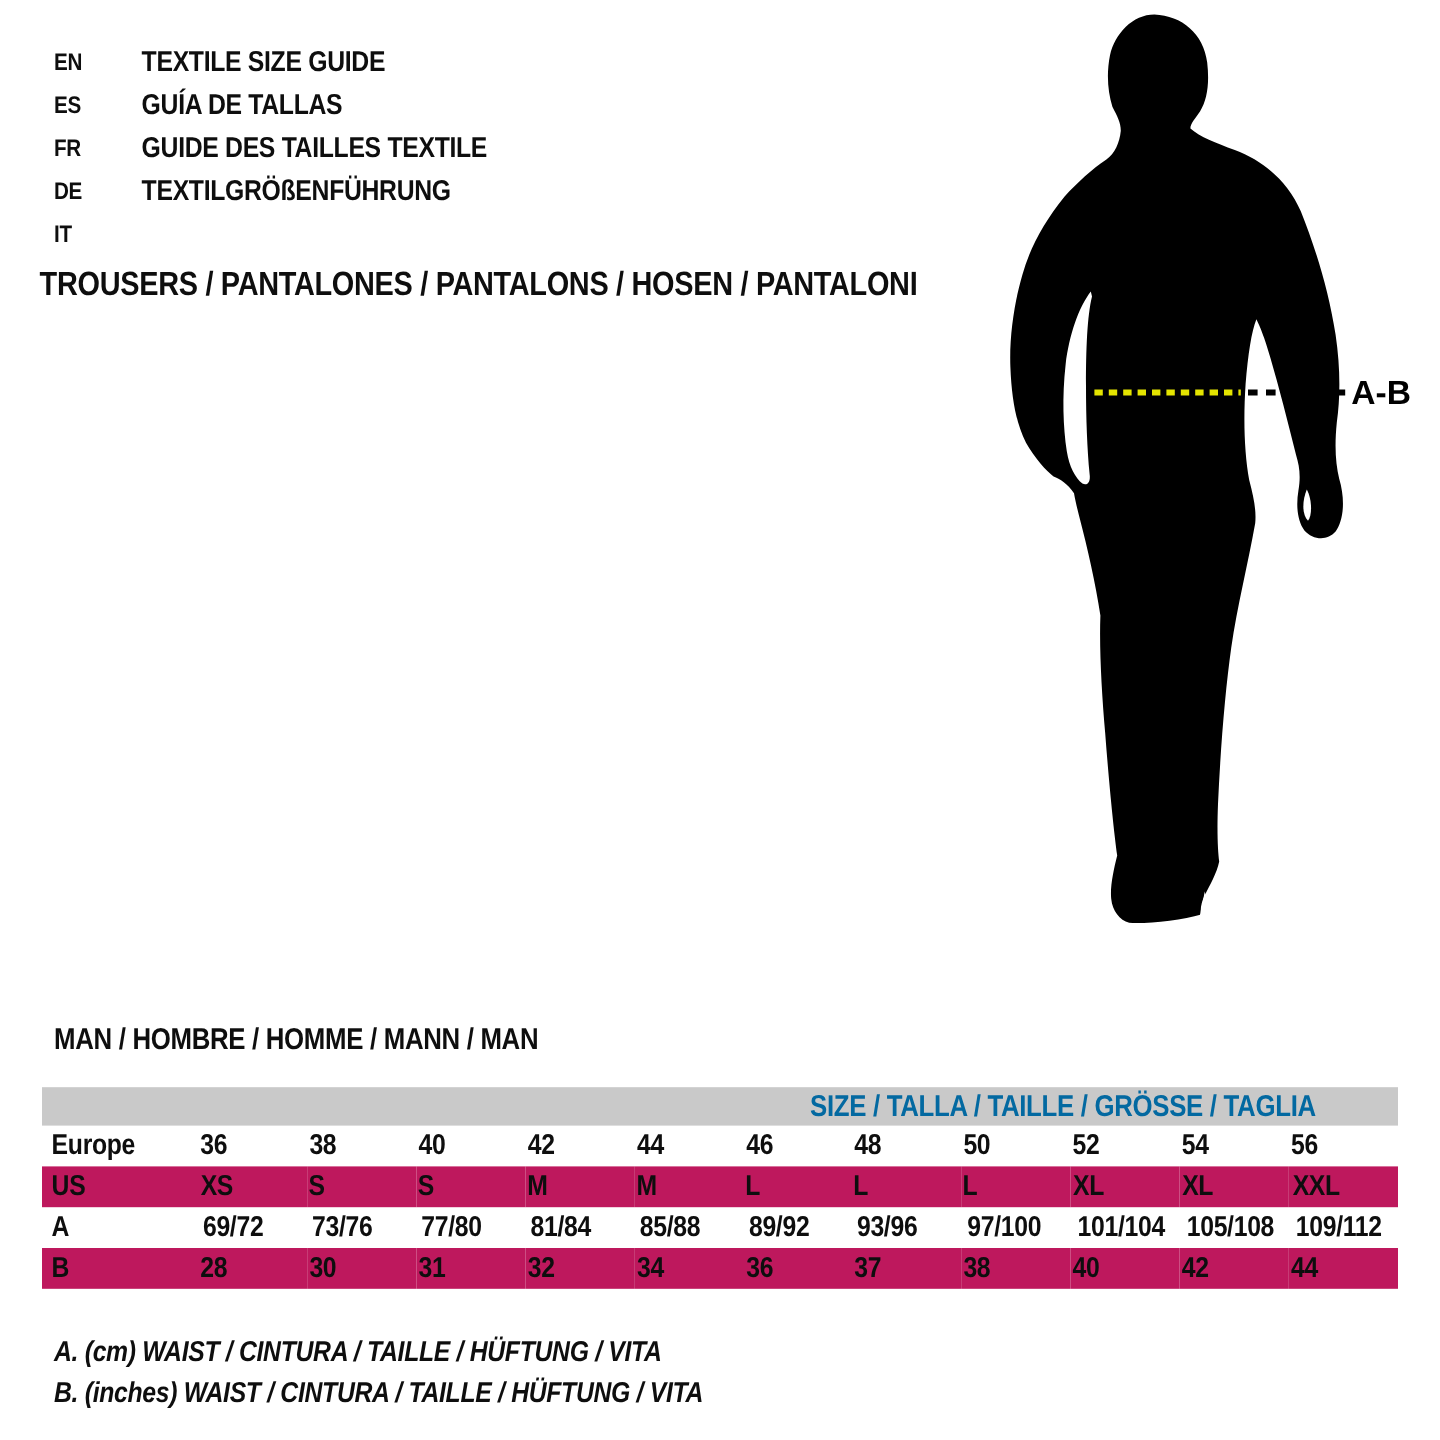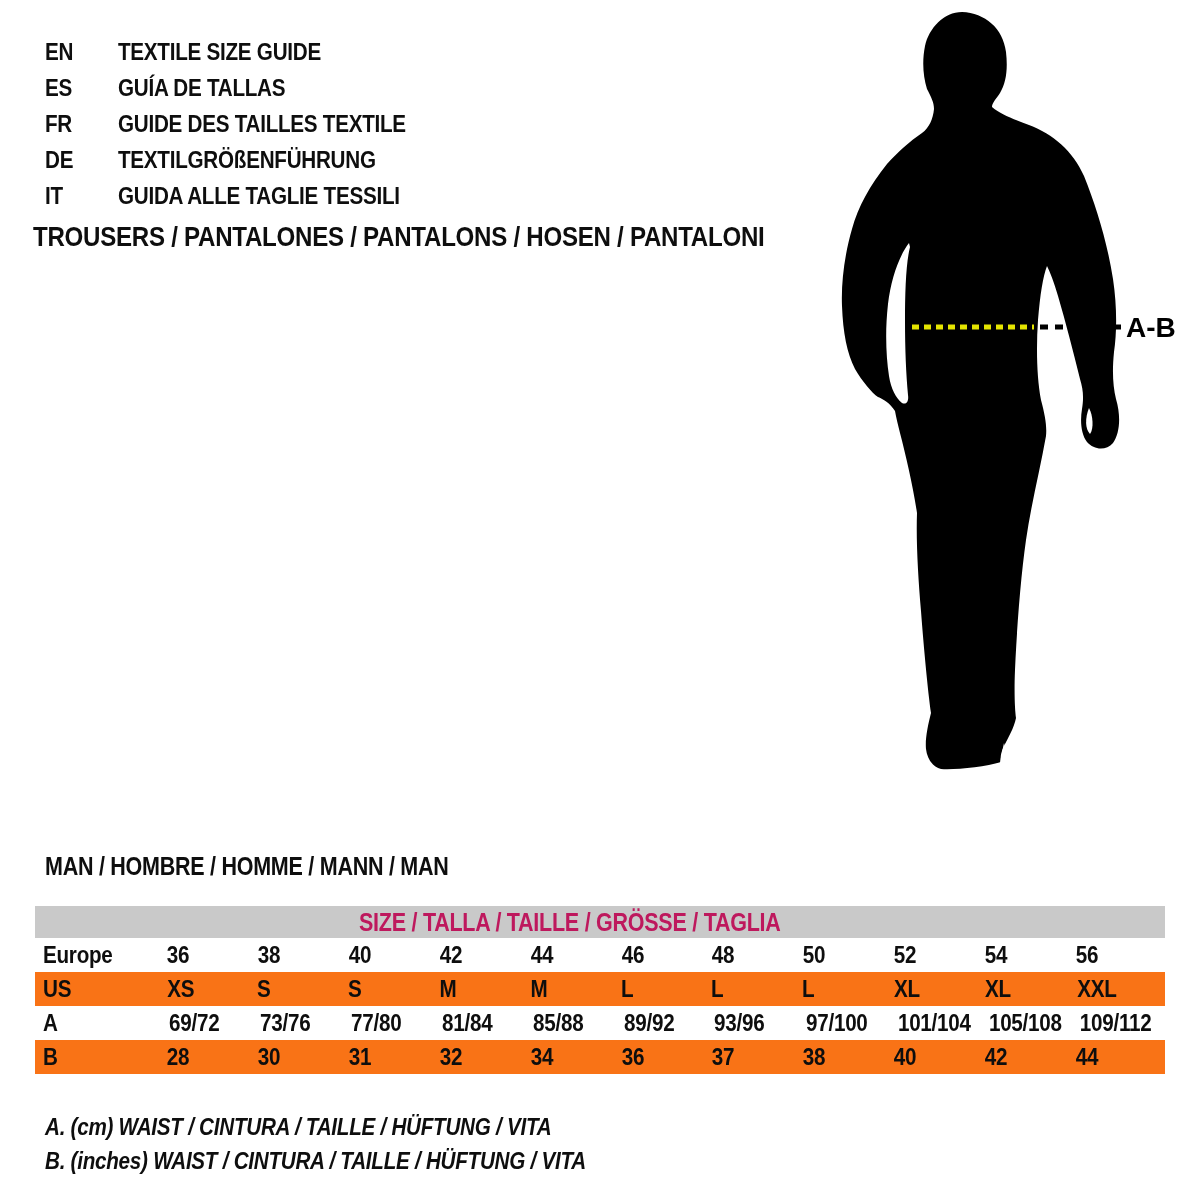--- a/index.html
+++ b/index.html
@@ -23,21 +23,21 @@
     display: inline-block;
     transform: scaleX(0.86);
     transform-origin: 50% 50%;
     white-space: nowrap;
     letter-spacing: -0.3px;
   }
 
   
   .lang-block { position: absolute; left: 45px; top: 34px; }
   .lang-row { display: flex; height: 36px; align-items: center; }
-  .lang-code { width: 73px; font-weight: bold; font-size: 24px; }
+  .lang-code { width: 73px; font-weight: bold; font-size: 20px; }
   .lang-label { font-weight: bold; font-size: 24px; }
 
   .category-heading {
     position: absolute; left: 33px; top: 221px;
     font-weight: bold; font-size: 28px;
   }
 
   
   .figure-layer { position: absolute; left: 0; top: 0; width: 1200px; height: 1200px; }
   .ab-label { font-weight: bold; font-size: 28px; font-family: "Liberation Sans", "DejaVu Sans", sans-serif; }
@@ -49,35 +49,35 @@
   }
   .size-table-wrap { position: absolute; left: 35px; top: 906px; width: 1130px; }
   table.size-table {
     width: 100%;
     border-collapse: collapse;
     table-layout: fixed;
   }
   table.size-table th.tbl-header {
     background: #c9c9c9;
     height: 32px;
-    text-align: center;
+    text-align: right;
     padding-left: 8px;
     font-weight: bold;
     font-size: 25px;
-    color: #be185d;
+    color: #0369a1;
   }
   table.size-table td {
     height: 34px;
     font-weight: bold;
     font-size: 24px;
     text-align: left;
     vertical-align: middle;
   }
   table.size-table td.row-label { text-align: left; padding-left: 8px; }
-  table.size-table tr.stripe { background: #f97316; }
+  table.size-table tr.stripe { background: #be185d; }
 
   
   .footnotes { position: absolute; left: 45px; top: 1110px; }
   .footnote-line { height: 34px; display: flex; align-items: center; font-weight: bold; font-size: 24px; font-style: italic; }
 </style>
 </head>
 <body>
 
 <div class="lang-block">
   <div class="lang-row">
@@ -91,21 +91,20 @@
   <div class="lang-row">
     <span class="lang-code"><span class="cond">FR</span></span>
     <span class="lang-label"><span class="cond">GUIDE DES TAILLES TEXTILE</span></span>
   </div>
   <div class="lang-row">
     <span class="lang-code"><span class="cond">DE</span></span>
     <span class="lang-label"><span class="cond">TEXTILGRÖßENFÜHRUNG</span></span>
   </div>
   <div class="lang-row">
     <span class="lang-code"><span class="cond">IT</span></span>
-    <span class="lang-label"><span class="cond">GUIDA ALLE TAGLIE TESSILI</span></span>
   </div>
 </div>
 
 <div class="category-heading">
   <span class="cond">TROUSERS / PANTALONES / PANTALONS / HOSEN / PANTALONI</span>
 </div>
 
 <svg class="figure-layer" viewBox="0 0 1200 1200" xmlns="http://www.w3.org/2000/svg" aria-hidden="true">
   <path d="M 962 12
            C 985 13 1003 28 1006 52

